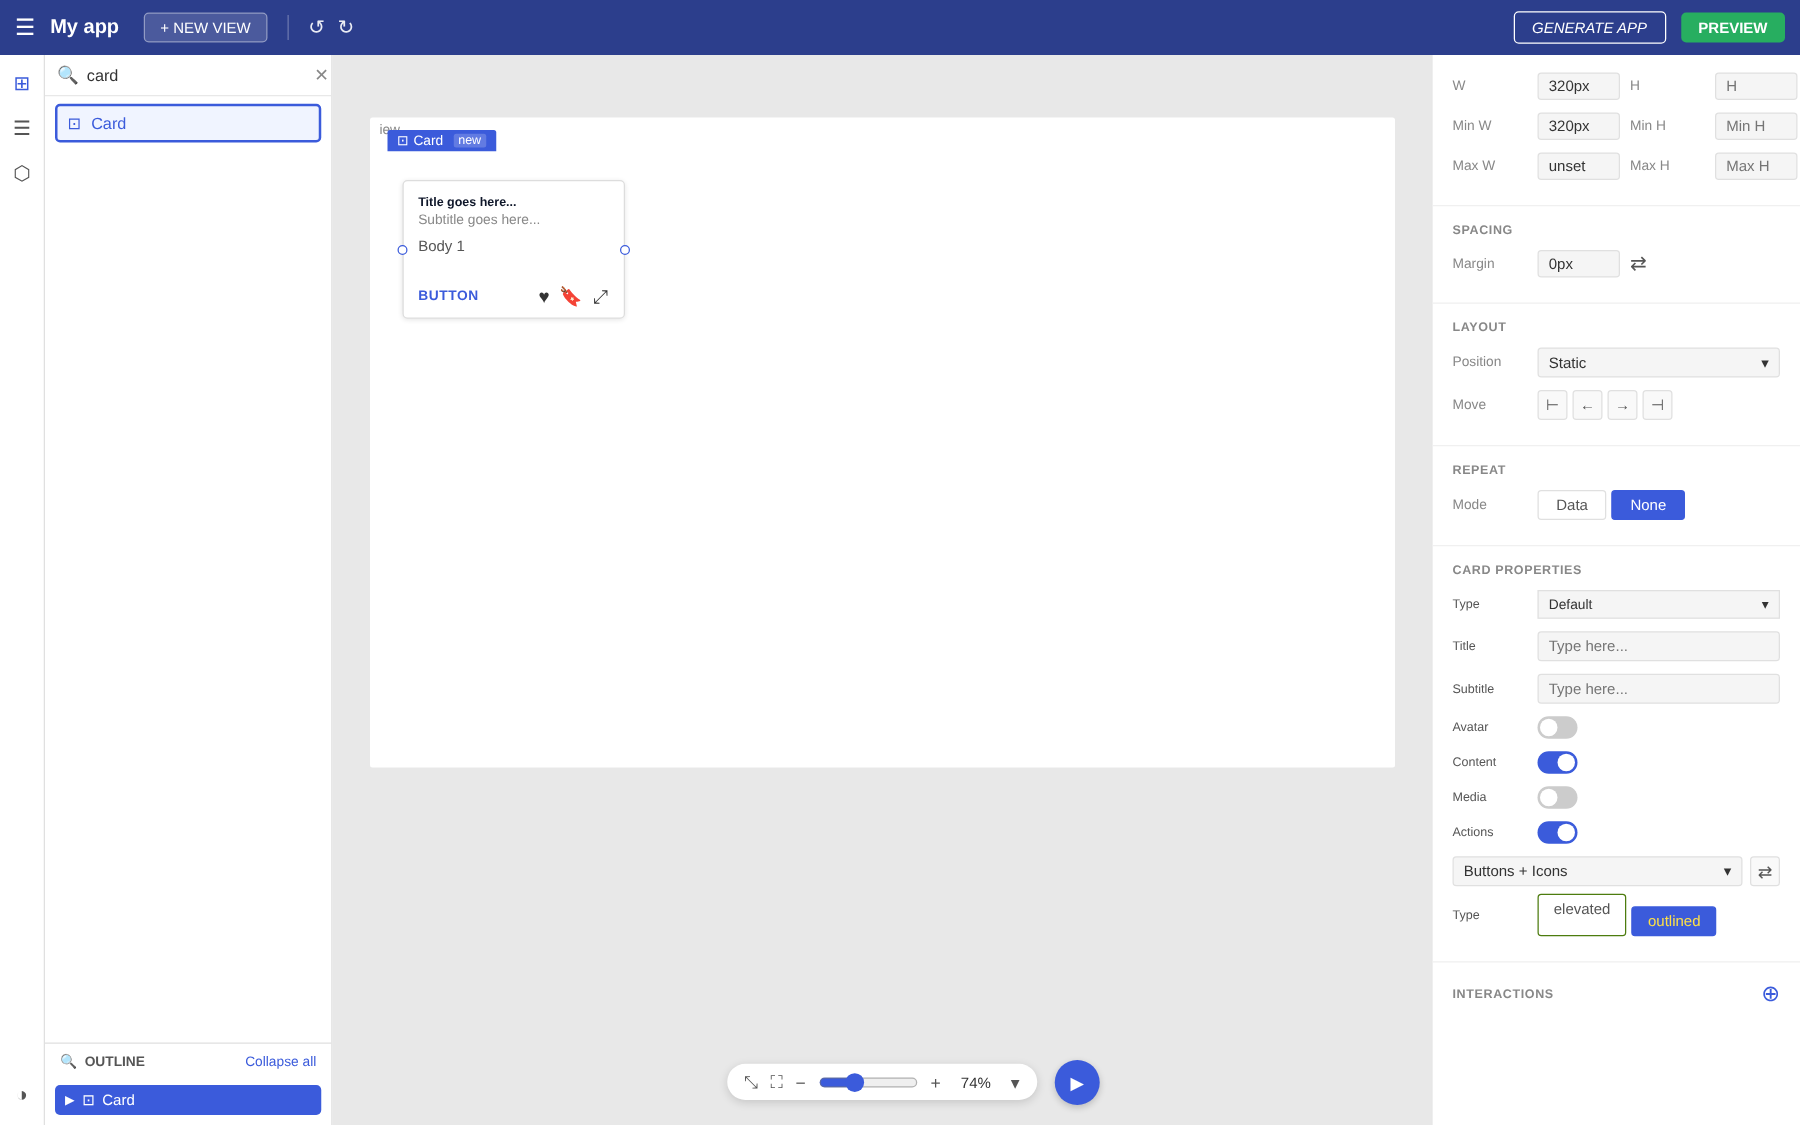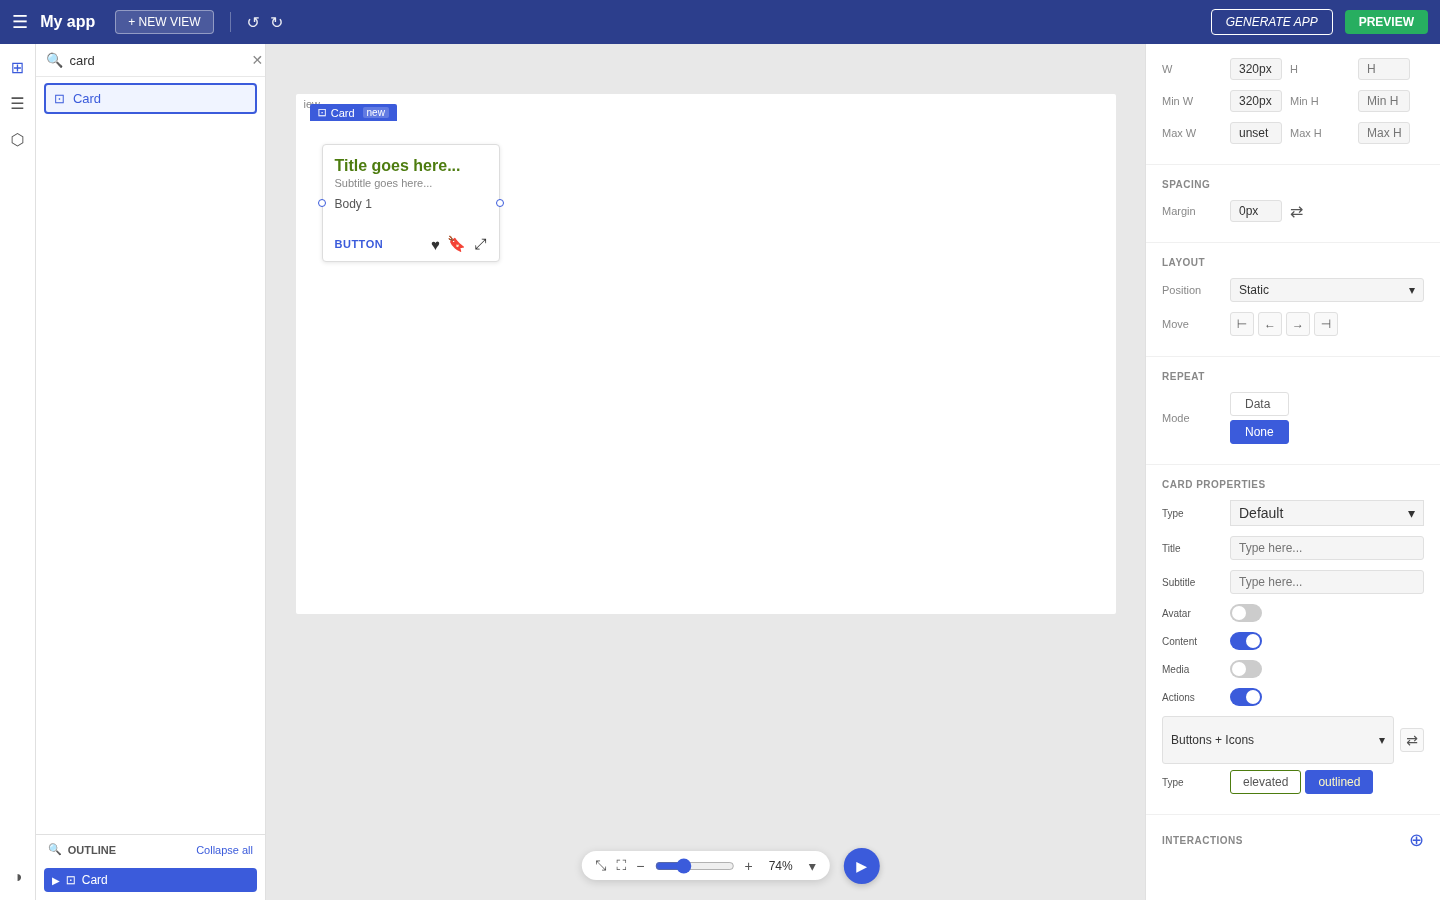--- a/index.html
+++ b/index.html
@@ -113,21 +113,21 @@
     }
     .card-resize-handle-left {
       position: absolute; left: -5px; top: 50%; width: 8px; height: 8px;
       background: white; border: 1.5px solid #3b5bdb; border-radius: 50%; transform: translateY(-50%);
     }
     .card-resize-handle-right {
       position: absolute; right: -5px; top: 50%; width: 8px; height: 8px;
       background: white; border: 1.5px solid #3b5bdb; border-radius: 50%; transform: translateY(-50%);
     }
     .card-content { padding: 12px 12px 8px; }
-    .card-title { font-size: 16px; font-weight: 600; color: #4d7c0f; margin-bottom: 2px; }
+    .card-title { font-size: 10px; font-weight: 600; color: #0f172a; margin-bottom: 2px; }
     .card-subtitle { font-size: 11px; color: #888; margin-bottom: 8px; }
     .card-body { font-size: 12px; color: #555; margin-bottom: 10px; }
     .card-actions {
       display: flex; align-items: center; justify-content: space-between;
       padding: 6px 12px 8px;
     }
     .card-btn { color: #3b5bdb; font-size: 11px; font-weight: 700; letter-spacing: 0.5px; cursor: pointer; }
     .card-icons { display: flex; gap: 8px; align-items: center; }
     .card-icons span { font-size: 15px; color: #333; cursor: pointer; }
 
@@ -155,21 +155,21 @@
       overflow-y: auto; padding-bottom: 20px;
     }
     .right-panel::-webkit-scrollbar { width: 4px; }
     .right-panel::-webkit-scrollbar-thumb { background: #ccc; border-radius: 2px; }
 
     .panel-section { padding: 14px 16px 10px; border-bottom: 1px solid #f0f0f0; }
     .panel-row { display: flex; align-items: center; margin-bottom: 10px; gap: 8px; }
     .panel-label { font-size: 11px; color: #888; width: 60px; flex-shrink: 0; }
     .panel-input {
       background: #f5f5f5; border: 1px solid #e0e0e0; border-radius: 3px;
-      padding: 3px 8px; font-size: 12px; width: 52px; color: #333;
+      padding: 3px 8px; font-size: 12px; width: 66px; color: #333;
     }
     .panel-section-title {
       font-size: 10px; font-weight: 700; text-transform: uppercase; color: #888;
       margin-bottom: 10px; letter-spacing: 0.5px;
     }
 
     
     .select-field {
       flex: 1; background: #f5f5f5; border: 1px solid #e0e0e0; border-radius: 3px;
       padding: 4px 8px; font-size: 12px; color: #333;
@@ -178,70 +178,70 @@
 
     
     .move-btns { display: flex; gap: 4px; }
     .move-btn {
       width: 24px; height: 24px; border: 1px solid #e0e0e0; border-radius: 3px;
       display: flex; align-items: center; justify-content: center;
       cursor: pointer; color: #555; font-size: 12px; background: #f9f9f9;
     }
 
     
-    .mode-btns { display: flex; gap: 4px; flex-direction: column; }
+    .mode-btns { display: flex; gap: 4px; }
     .mode-btn {
       padding: 4px 14px; border: 1px solid #e0e0e0; border-radius: 3px;
       font-size: 12px; cursor: pointer; color: #555; background: white;
     }
     .mode-btn.active { background: #3b5bdb; color: white; border-color: #3b5bdb; }
 
     
     .prop-row { display: flex; align-items: center; margin-bottom: 10px; gap: 8px; }
     .prop-label { font-size: 10px; color: #555; width: 60px; flex-shrink: 0; }
     .type-select {
       flex: 1; background: #f5f5f5; border: 1px solid #e0e0e0; border-radius: 0;
-      padding: 4px 8px; font-size: 14px; color: #333;
-      display: flex; align-items: flex-start; justify-content: space-between; cursor: pointer;
+      padding: 4px 8px; font-size: 11px; color: #333;
+      display: flex; align-items: flex-end; justify-content: space-between; cursor: pointer;
     }
     .prop-input {
       flex: 1; background: #f5f5f5; border: 1px solid #e0e0e0; border-radius: 3px;
       padding: 4px 8px; font-size: 12px; color: #aaa;
     }
     .toggle-switch {
       width: 32px; height: 18px; border-radius: 9px; position: relative; cursor: pointer;
     }
     .toggle-switch.on { background: #3b5bdb; }
     .toggle-switch.off { background: #ccc; }
     .toggle-switch::after {
       content: ''; position: absolute; width: 14px; height: 14px; border-radius: 50%;
       background: white; top: 2px; transition: left 0.15s;
     }
     .toggle-switch.on::after { left: 16px; }
     .toggle-switch.off::after { left: 2px; }
 
     .actions-row { display: flex; align-items: center; margin-bottom: 6px; }
     .actions-dropdown {
       flex: 1; background: #f5f5f5; border: 1px solid #e0e0e0; border-radius: 3px;
-      padding: 16px 8px; font-size: 12px; color: #333;
+      padding: 4px 8px; font-size: 12px; color: #333;
       display: flex; align-items: center; justify-content: space-between; cursor: pointer;
     }
     .refresh-icon-btn {
       width: 24px; height: 24px; border: 1px solid #e0e0e0; border-radius: 3px;
       display: flex; align-items: center; justify-content: center;
       cursor: pointer; color: #555; font-size: 14px; background: #f9f9f9; margin-left: 6px;
     }
 
     
     .type-btns { display: flex; gap: 4px; }
     .type-btn {
       padding: 4px 12px; border: 1px solid #4d7c0f; border-radius: 3px;
       font-size: 12px; cursor: pointer; color: #555; background: white;
     }
-    .type-btn.active { background: #3b5bdb; color: #fef9c3; border-color: #3b5bdb; }
+    .type-btn.active { background: #3b5bdb; color: #fde047; border-color: #3b5bdb; margin-top: 10px; }
 
     
     .interactions-header {
       display: flex; align-items: center; justify-content: space-between;
       padding: 14px 16px 10px;
     }
     .interactions-title { font-size: 10px; font-weight: 700; text-transform: uppercase; color: #888; letter-spacing: 0.5px; }
     .add-interaction { color: #3b5bdb; cursor: pointer; font-size: 18px; }
 
     

